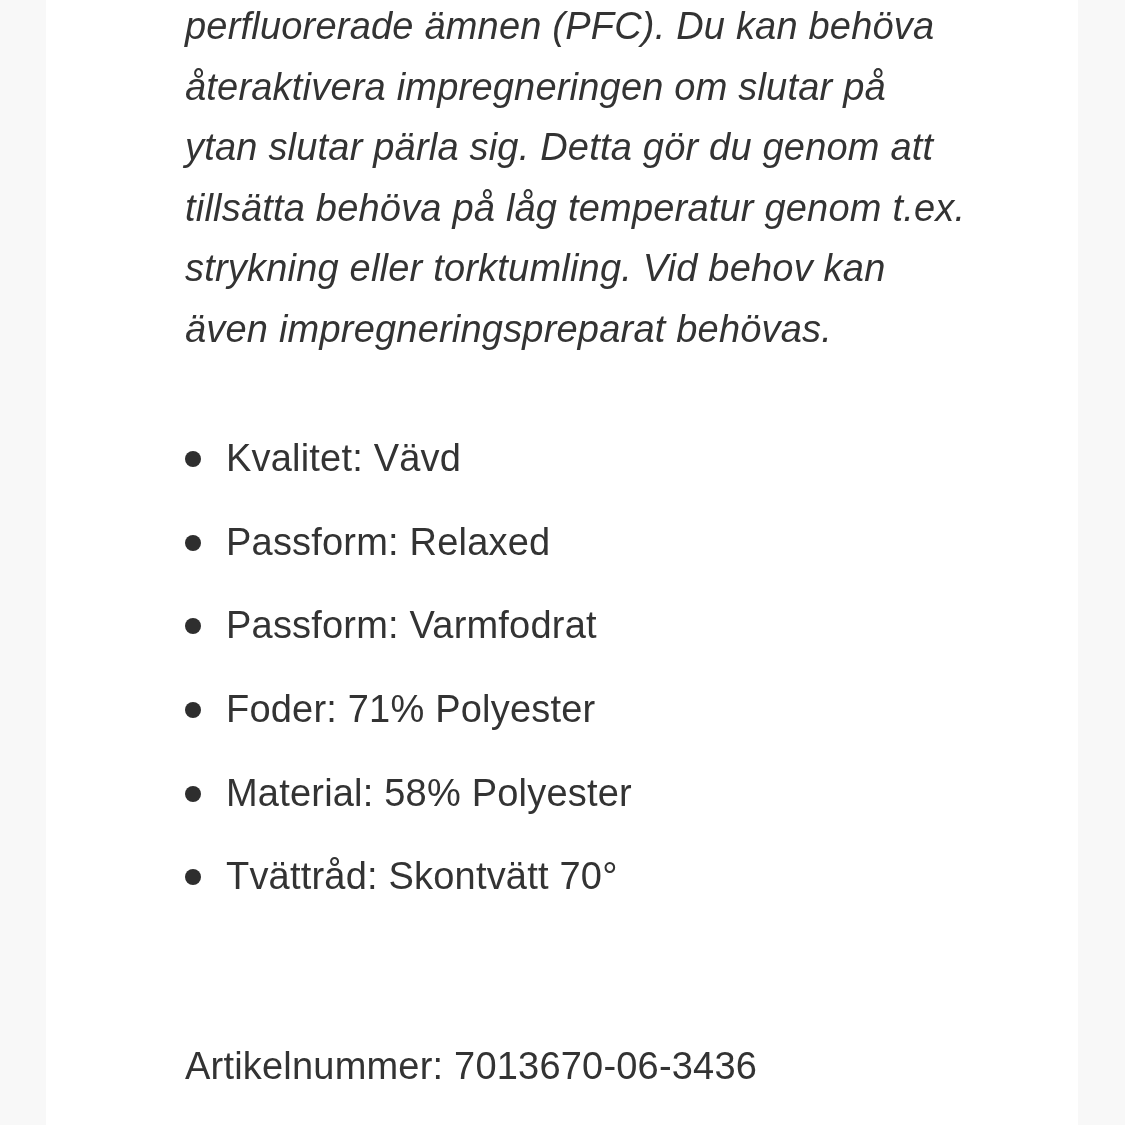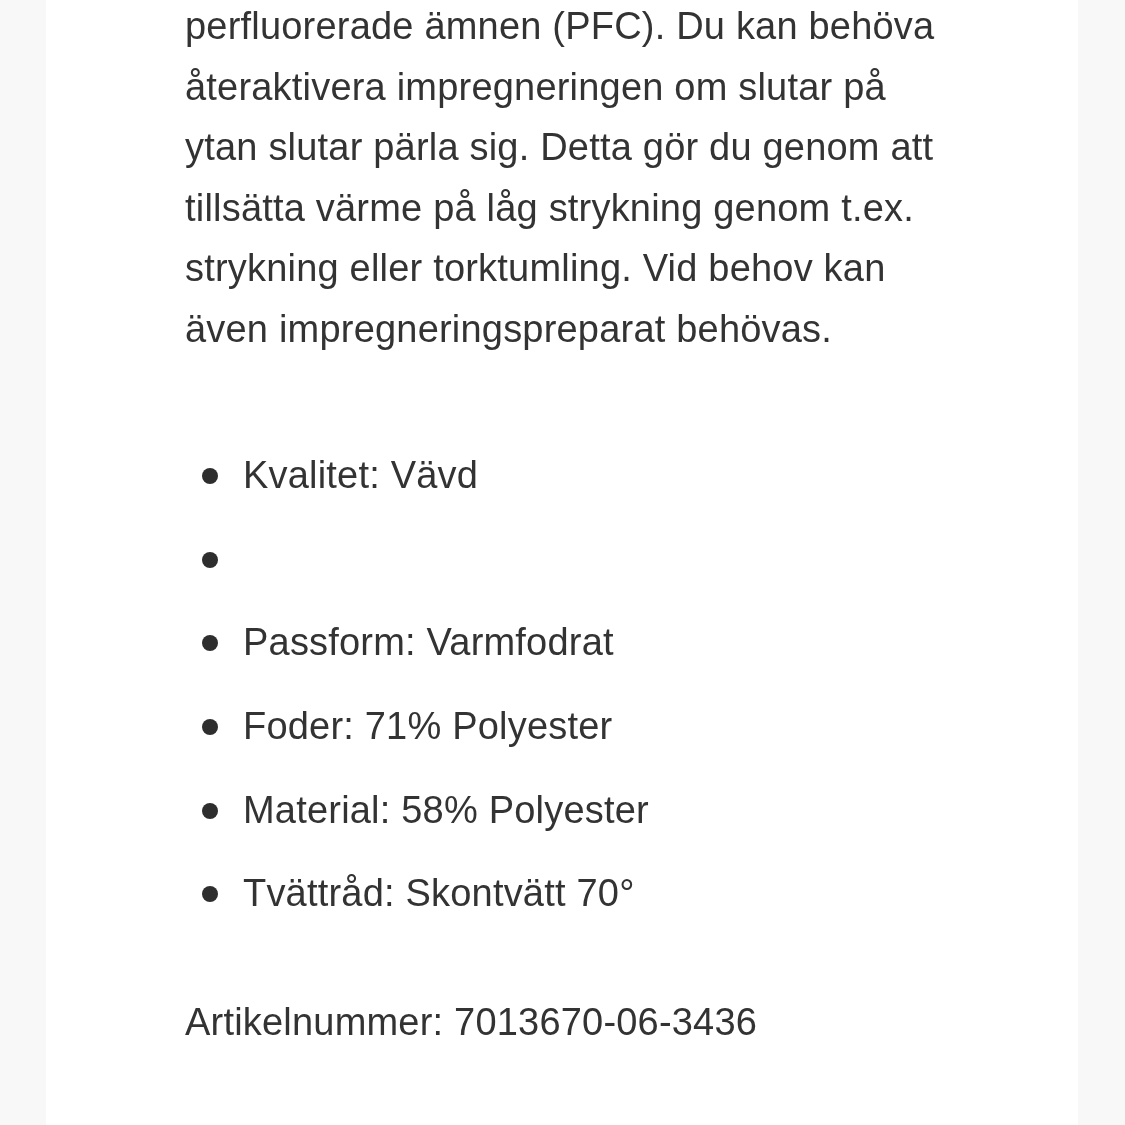--- a/index.html
+++ b/index.html
@@ -27,30 +27,31 @@
       color: #333333;
       font-size: 38px;
       letter-spacing: 0.2px;
     }
     .desc {
       margin: 0;
       position: absolute;
       top: 0;
       left: 0;
       width: 840px;
+      font-style: italic;
     }
     .desc .line {
       display: block;
       height: 60.5px;
       line-height: 52px;
       white-space: nowrap;
     }
     .specs {
       list-style: none;
-      margin: 17px;
+      margin: 0;
       padding: 0;
       position: absolute;
       left: 0;
       top: 432px;
       width: 840px;
     }
     .specs li {
       position: relative;
       height: 83.7px;
       line-height: 52px;
@@ -62,46 +63,47 @@
       left: 0;
       top: 19px;
       width: 16px;
       height: 16px;
       border-radius: 50%;
       background: #2e2e2e;
     }
     .article {
       position: absolute;
       left: 0;
-      top: 996px;
+      top: 1040px;
       line-height: 52px;
       white-space: nowrap;
     }
   </style>
 </head>
 <body>
 
 <div class="card">
   <div class="content">
     <p class="desc">
       <span class="line">perfluorerade ämnen (PFC). Du kan behöva</span>
       <span class="line">återaktivera impregneringen om slutar på</span>
       <span class="line">ytan slutar pärla sig. Detta gör du genom att</span>
-      <span class="line">tillsätta värme på låg strykning genom t.ex.</span>
+      <span class="line">tillsätta behöva på låg temperatur genom t.ex.</span>
       <span class="line">strykning eller torktumling. Vid behov kan</span>
       <span class="line">även impregneringspreparat behövas.</span>
     </p>
 
     <ul class="specs">
       <li>
         <span class="bullet"></span>
         <span>Kvalitet: Vävd</span>
       </li>
       <li>
         <span class="bullet"></span>
+        <span>Passform: Relaxed</span>
       </li>
       <li>
         <span class="bullet"></span>
         <span>Passform: Varmfodrat</span>
       </li>
       <li>
         <span class="bullet"></span>
         <span>Foder: 71% Polyester</span>
       </li>
       <li>

